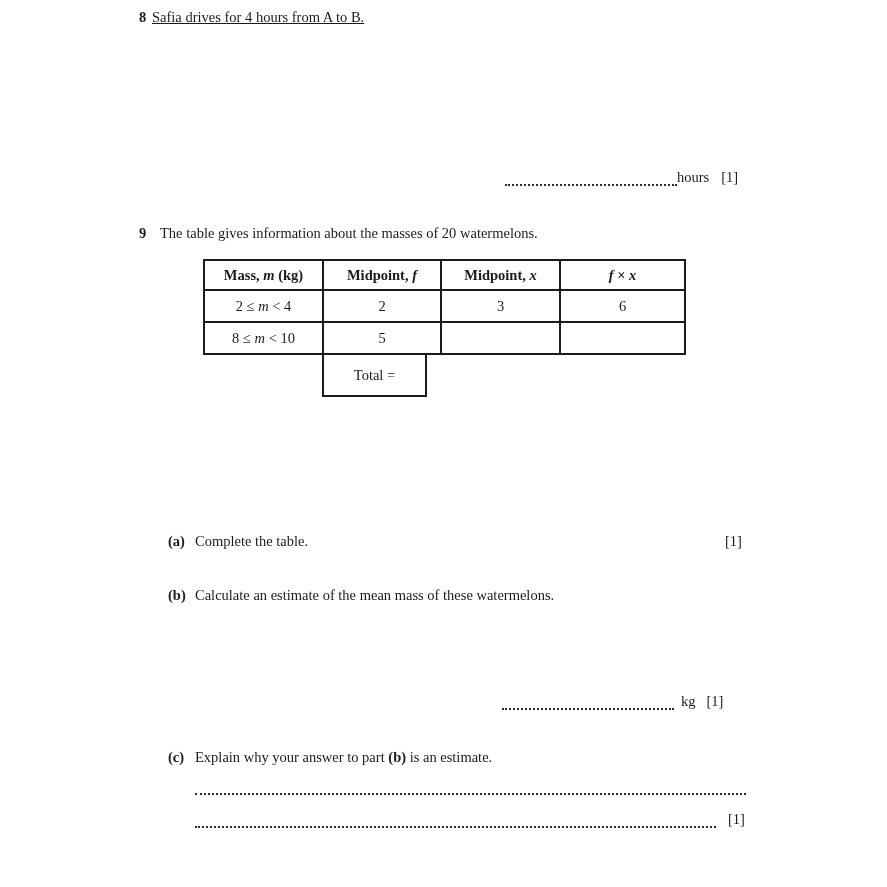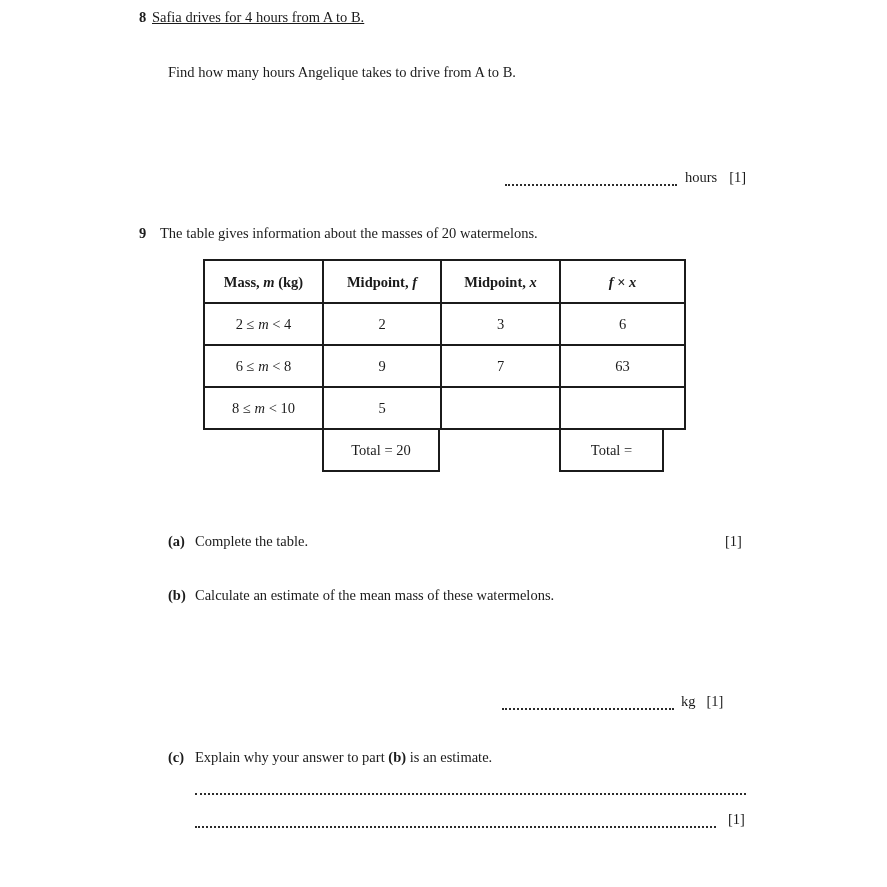--- a/index.html
+++ b/index.html
@@ -24,22 +24,22 @@
   .qtable { position: absolute; left: 203px; top: 259px; width: 481px; }
   table.freq { border-collapse: collapse; table-layout: fixed; width: 481px; }
   table.freq th, table.freq td {
     border: 2px solid #1b1b1b;
     text-align: center;
     vertical-align: middle;
     padding: 0;
     font-size: 14.5px;
   }
   table.freq th { font-weight: bold; }
-  table.freq thead tr { height: 43px; }
-  table.freq tbody tr { height: 42px; }
+  table.freq thead tr { height: 30px; }
+  table.freq tbody tr { height: 32px; }
   .totals { display: flex; }
   .total-box {
     box-sizing: border-box;
     height: 42px;
     border: 2px solid #1b1b1b;
     border-top: none;
     display: flex;
     align-items: center;
     justify-content: center;
   }
@@ -47,31 +47,30 @@
   .total-fx   { margin-left: 119px; width: 105px; }
 
   
   .answer-line { display: flex; align-items: flex-end; height: 22px; }
   .dots {
     display: inline-block;
     border-bottom: 2px dotted #2b2b2b;
     height: 16px;
   }
   .dotline { height: 0; border-top: 2px dotted #2b2b2b; }
-  .unit { margin-left: 8px; }
+  .unit { }
   .marks { margin-left: 12px; }
 </style>
 </head>
 <body>
 
 <div class="page">
 
   <div class="abs qnum" style="left:139px; top:8px;">8</div>
   <div class="abs" style="left:152px; top:8px;text-decoration:underline;">Safia drives for 4 hours from A to B.</div>
-  <div class="abs" style="left:168px; top:63px;">Find how many hours Angelique takes to drive from A to B.</div>
 
   <div class="abs answer-line" style="left:505px; top:164px;">
     <span class="dots" style="width:172px;"></span>
     <span class="unit">hours</span>
     <span class="marks">[1]</span>
   </div>
 
   <div class="abs qnum" style="left:139px; top:224px;">9</div>
   <div class="abs" style="left:160px; top:224px;">The table gives information about the masses of 20 watermelons.</div>
 
@@ -92,35 +91,28 @@
         </tr>
       </thead>
       <tbody>
         <tr>
           <td><span>2 ≤ </span><i>m</i><span> &lt; 4</span></td>
           <td>2</td>
           <td>3</td>
           <td>6</td>
         </tr>
         <tr>
-          <td><span>6 ≤ </span><i>m</i><span> &lt; 8</span></td>
-          <td>9</td>
-          <td>7</td>
-          <td>63</td>
-        </tr>
-        <tr>
           <td><span>8 ≤ </span><i>m</i><span> &lt; 10</span></td>
           <td>5</td>
           <td></td>
           <td></td>
         </tr>
       </tbody>
     </table>
     <div class="totals">
-      <div class="total-box total-freq">Total = 20</div>
       <div class="total-box total-fx">Total =</div>
     </div>
   </div>
 
   <div class="abs part-row" style="left:168px; top:532px;">
     <span class="partlabel">(a)</span>
     <span>Complete the table.</span>
   </div>
   <div class="abs" style="left:725px; top:532px;">[1]</div>
 

